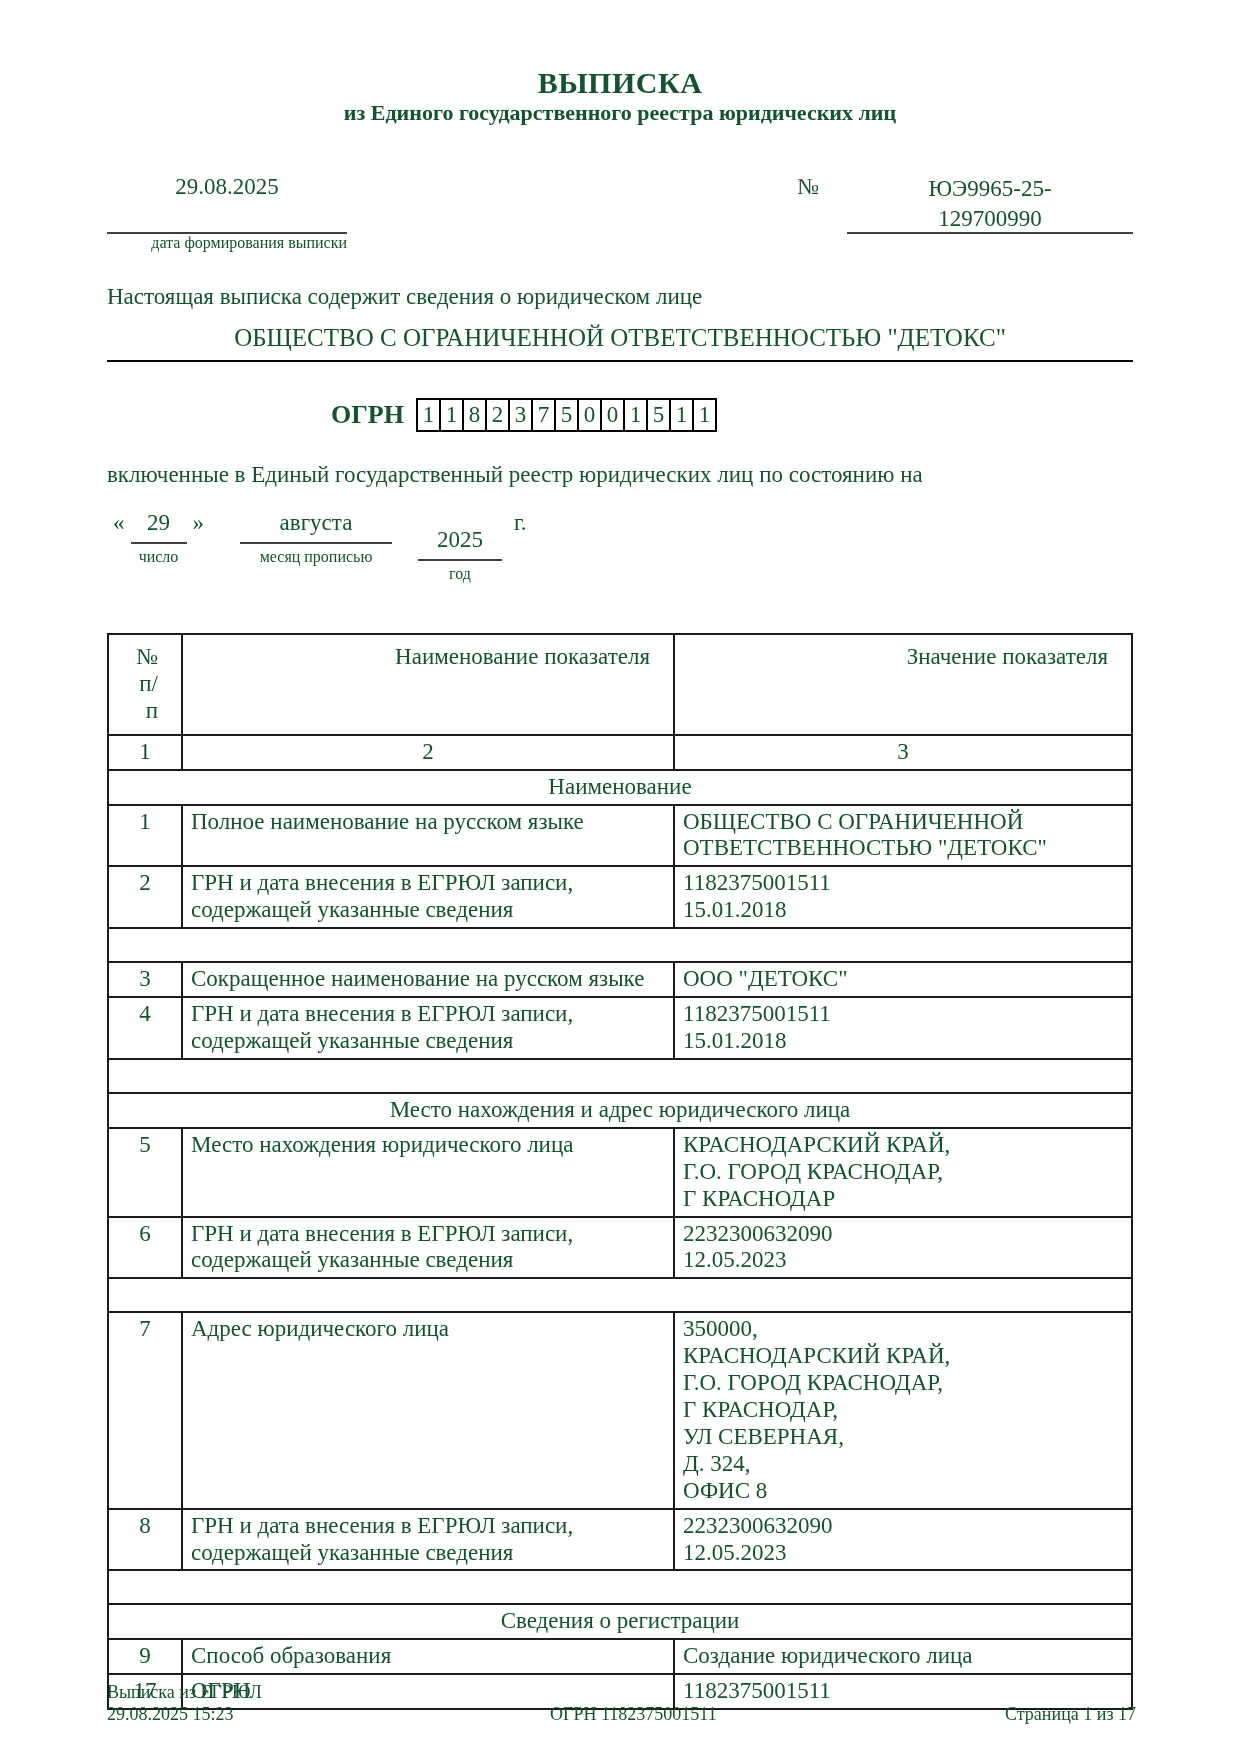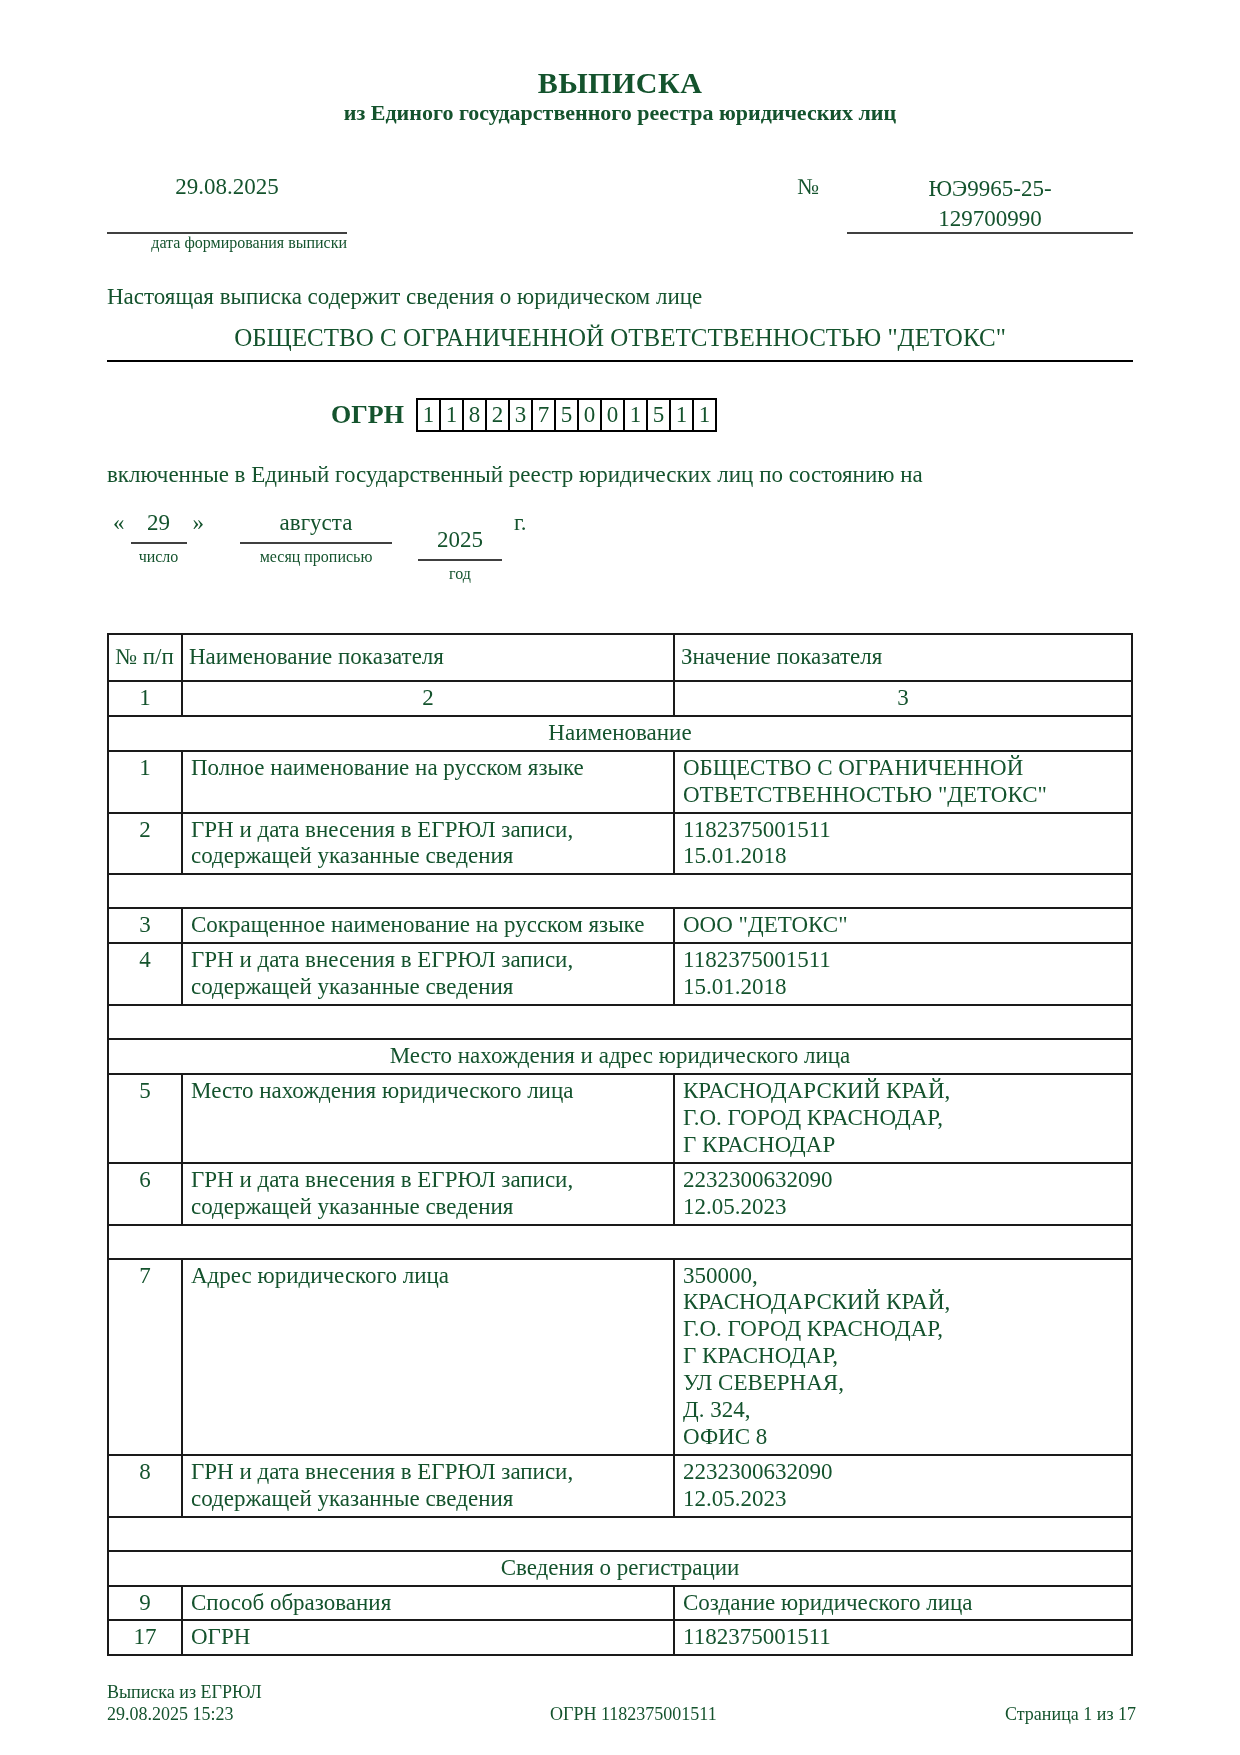--- a/index.html
+++ b/index.html
@@ -47,21 +47,21 @@
   .fld-day { width: 56px; }
   .fld-month { width: 152px; margin-left: 30px; }
   .fld-year { width: 84px; margin-left: 26px; margin-top: 17px; }
   .g-suffix { margin-left: 12px; }
 
   table.main { margin-top: 50px; width: 100%; border-collapse: collapse; }
   table.main td, table.main th {
     border: 2px solid #1a1a1a; font-size: 23px; line-height: 1.17;
     vertical-align: top; padding: 3px 8px; font-weight: normal;
   }
-  table.main th { text-align: left; padding: 9px 6px; border-radius: 22px; }
+  table.main th { text-align: right; padding: 9px 23px; border-radius: 22px; }
   td.cnum { text-align: center; padding: 7px 6px; }
   td.num { text-align: center; width: 74px; }
   td.name { width: 492px; }
   td.val { }
   td.section { text-align: center; font-weight: bold; padding: 5px 6px; }
   td.spacer { height: 34px; padding: 0; }
 
   .footer {
     position: absolute; left: 107px; right: 104px; top: 1682px;
     display: flex; justify-content: space-between; align-items: flex-end;

